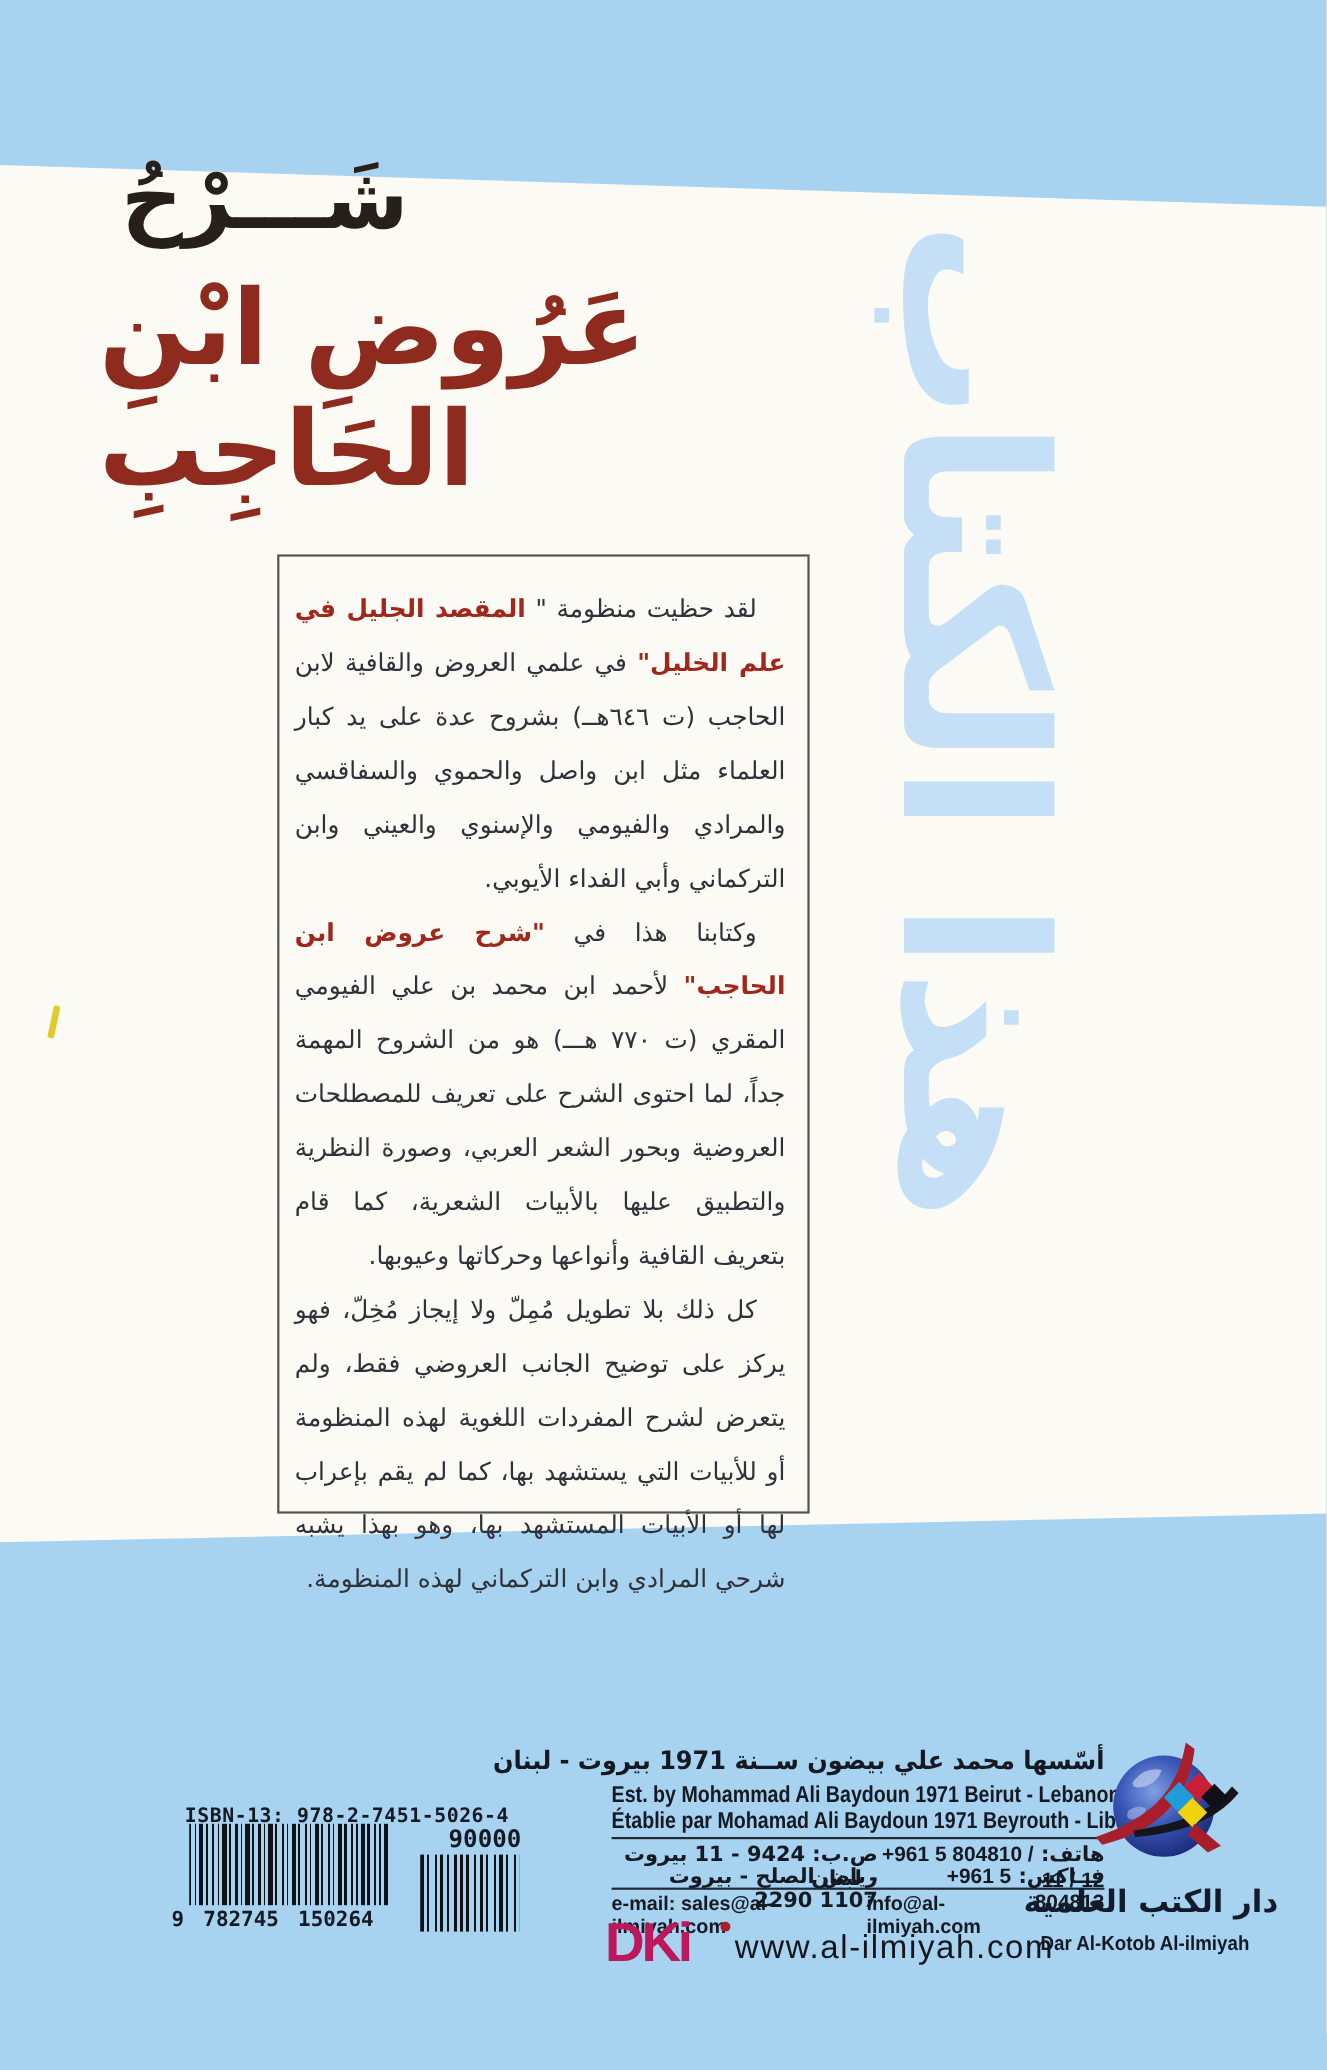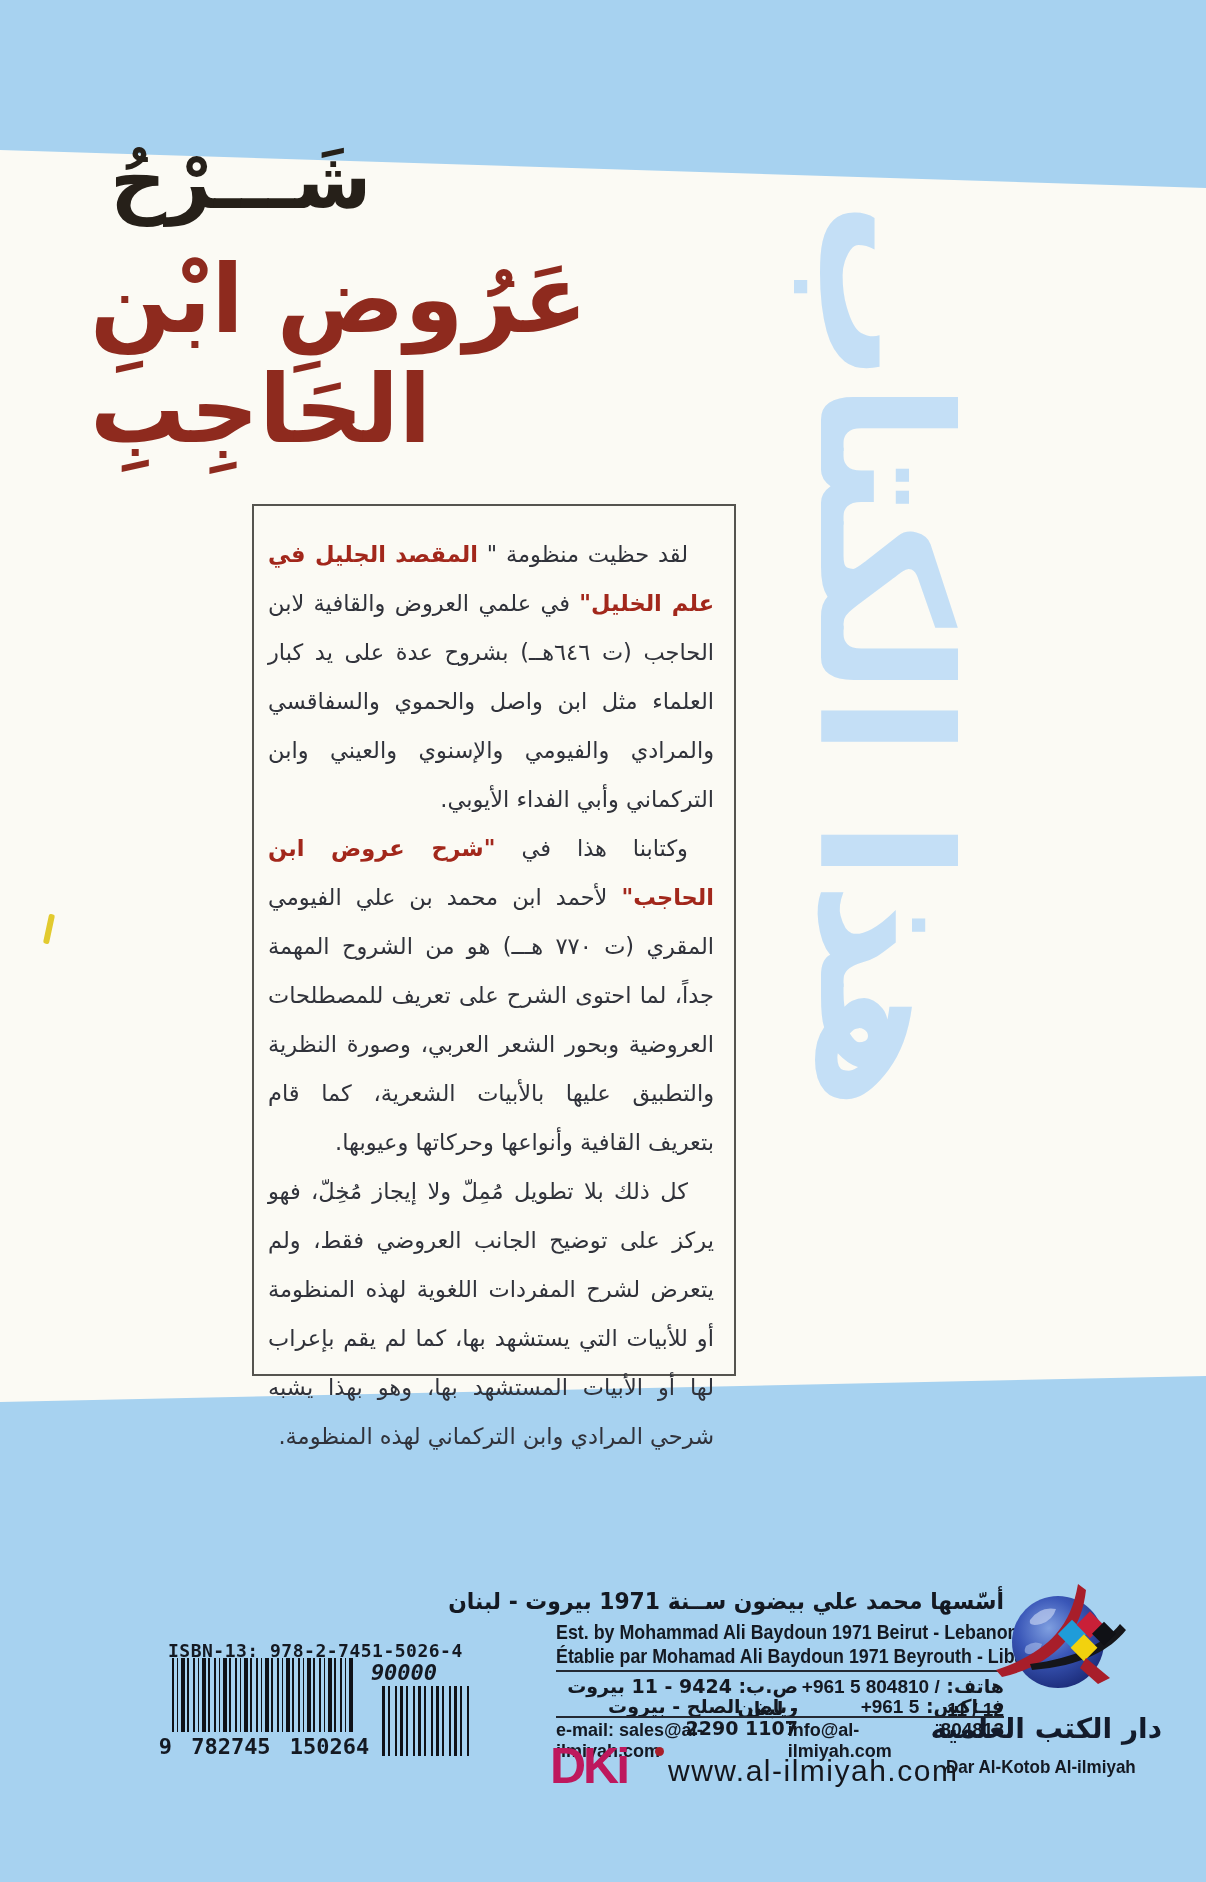--- a/index.html
+++ b/index.html
@@ -66,27 +66,27 @@
     background:
       repeating-linear-gradient(90deg,
         #101218 0 2px, rgba(0,0,0,0) 2px 5px,
         #101218 5px 6px, rgba(0,0,0,0) 6px 9px,
         #101218 9px 13px, rgba(0,0,0,0) 13px 15px,
         #101218 15px 17px, rgba(0,0,0,0) 17px 21px);
   }
   .ean-digits{
     position:absolute;left:156px;top:1734px;width:216px;
     font-family:"DejaVu Sans Mono",monospace;
+    font-size:19px;font-weight:bold;color:var(--ink,#141922);
+    word-spacing:6px;white-space:nowrap;
+  }
+  .addon-digits{
+    position:absolute;left:378px;top:1660px;width:96px;text-align:right;
+    font-family:"DejaVu Sans Mono",monospace;
     font-size:22px;font-weight:bold;color:var(--ink,#141922);
-    word-spacing:6px;white-space:nowrap;text-align:center;
-  }
-  .addon-digits{
-    position:absolute;left:356px;top:1660px;width:96px;text-align:center;
-    font-family:"DejaVu Sans Mono",monospace;
-    font-size:22px;font-weight:bold;color:var(--ink,#141922);font-style:italic;
   }
   .addon-barcode{
     position:absolute;left:382px;top:1686px;width:90px;height:70px;
     background:
       repeating-linear-gradient(90deg,
         #101218 0 3px, rgba(0,0,0,0) 3px 6px,
         #101218 6px 8px, rgba(0,0,0,0) 8px 13px,
         #101218 13px 15px, rgba(0,0,0,0) 15px 18px);
   }
   

